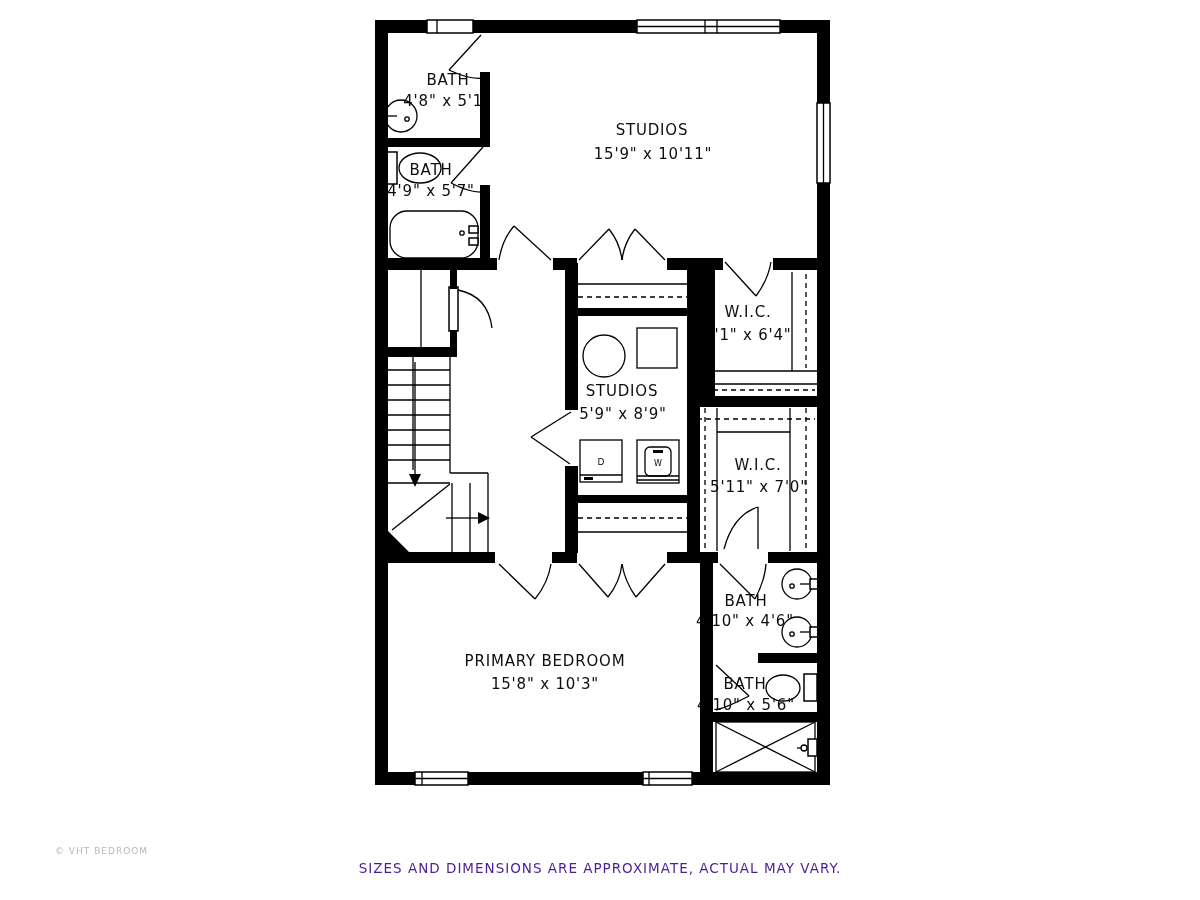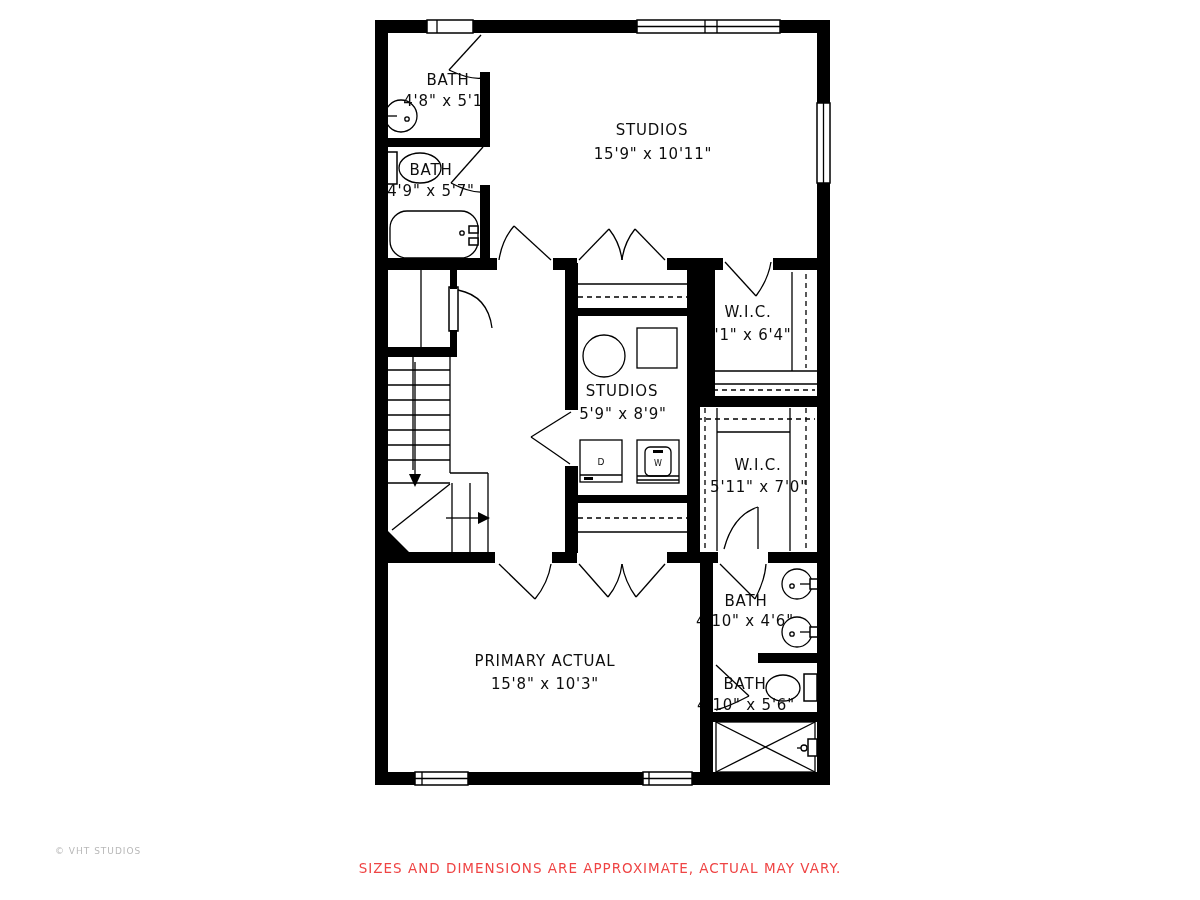--- a/index.html
+++ b/index.html
@@ -6,21 +6,21 @@
   .canvas{position:relative;width:1200px;height:900px;background:#ffffff;overflow:hidden;
           font-family:"DejaVu Sans","Liberation Sans",sans-serif;}
   svg{position:absolute;left:0;top:0;}
   #base-layer{z-index:1;}
   #label-layer{position:absolute;left:0;top:0;width:1200px;height:900px;z-index:2;border-radius:7px;}
   #wall-layer{z-index:3;}
   .lbl{position:absolute;transform:translate(-50%,-50%);white-space:nowrap;
        color:#0d0d0d;font-size:15px;letter-spacing:0.8px;}
   .appl{position:absolute;transform:translate(-50%,-50%);color:#0d0d0d;font-size:9px;}
   .footer-note{position:absolute;left:0;top:860px;width:1200px;text-align:center;z-index:4;
-       font-size:13.5px;letter-spacing:1px;color:#ef4444;}
+       font-size:13.5px;letter-spacing:1px;color:#4c1d95;}
   .credit{position:absolute;left:55px;top:846px;z-index:4;font-size:9px;letter-spacing:1px;color:#b8b8b8;}
   .wall{fill:#000000;stroke:none;}
   .thin{stroke:#000000;stroke-width:1.3;fill:none;}
   .dashed{stroke:#000000;stroke-width:1.3;fill:none;stroke-dasharray:5 4;}
   .whitebox{fill:#ffffff;stroke:#000000;stroke-width:1.5;}
   .blackfill{fill:#000000;}
 </style>
 </head>
 <body>
 
@@ -218,21 +218,21 @@
 
     <div class="lbl" style="left:758px;top:465px;">W.I.C.</div>
     <div class="lbl" style="left:759px;top:487px;">5'11" x 7'0"</div>
 
     <div class="lbl" style="left:746px;top:601px;">BATH</div>
     <div class="lbl" style="left:745px;top:621px;">4'10" x 4'6"</div>
 
     <div class="lbl" style="left:745px;top:684px;">BATH</div>
     <div class="lbl" style="left:746px;top:705px;">4'10" x 5'6"</div>
 
-    <div class="lbl" style="left:545px;top:661px;">PRIMARY ACTUAL</div>
+    <div class="lbl" style="left:545px;top:661px;">PRIMARY BEDROOM</div>
     <div class="lbl" style="left:545px;top:684px;">15'8" x 10'3"</div>
 
     <div class="appl" style="left:601px;top:462px;">D</div>
     <div class="appl" style="left:658px;top:463px;font-size:8px;">W</div>
   </div>
 
   <svg id="wall-layer" width="1200" height="900" viewBox="0 0 1200 900">
     <g>
 
       <rect class="wall" x="375" y="20" width="455" height="13"></rect>
@@ -301,14 +301,14 @@
       </g>
       <g>
         <rect class="whitebox" x="643" y="772" width="49" height="13"></rect>
         <line class="thin" x1="643" y1="778.5" x2="692" y2="778.5"></line>
         <line class="thin" x1="649" y1="772" x2="649" y2="785"></line>
       </g>
     </g>
   </svg>
 
   <div class="footer-note">SIZES AND DIMENSIONS ARE APPROXIMATE, ACTUAL MAY VARY.</div>
-  <div class="credit">© VHT STUDIOS</div>
+  <div class="credit">© VHT BEDROOM</div>
 </div>
 
 </body></html>

